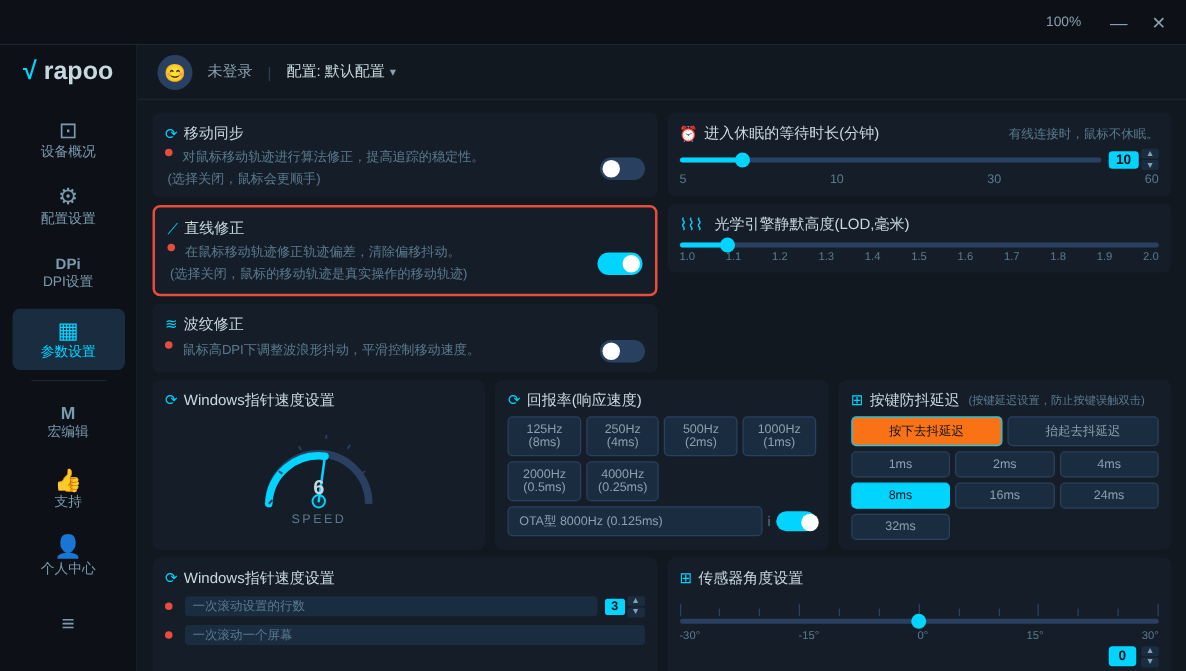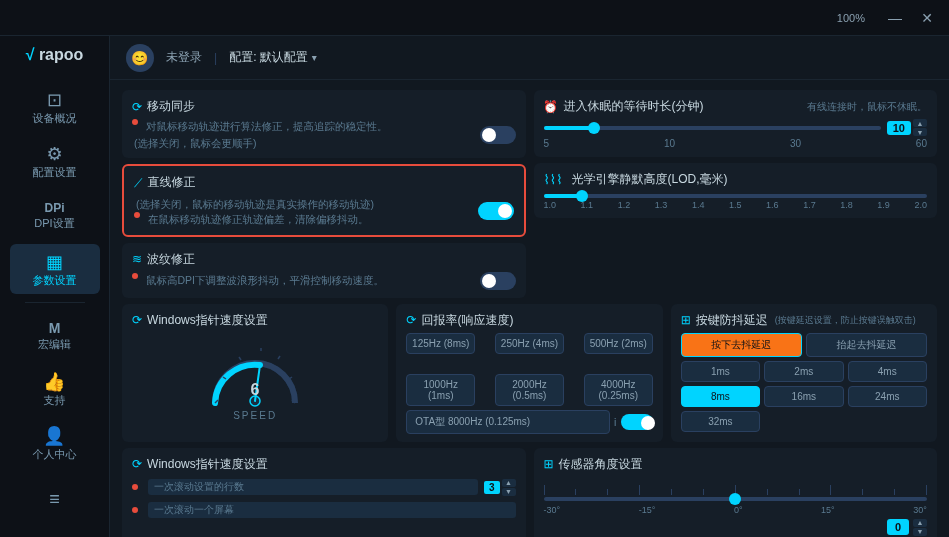--- a/index.html
+++ b/index.html
@@ -260,22 +260,22 @@
     .speed-label {
       color: #5a7a90;
       font-size: 10px;
       letter-spacing: 2px;
       margin-top: 2px;
     }
 
     
     .poll-buttons {
       display: grid;
-      grid-template-columns: 1fr 1fr 1fr;
-      gap: 20px;
+      grid-template-columns: 1fr 1fr 1fr 1fr;
+      gap: 4px;
       margin-top: 4px;
     }
     .poll-btn {
       background: #1a2d40;
       border: 1px solid #2a4060;
       border-radius: 4px;
       color: #8aa0b0;
       font-size: 10px;
       padding: 4px 2px;
       text-align: center;
@@ -445,21 +445,21 @@
     <span class="battery-indicator">100%</span>
     <div class="tb-btn">—</div>
     <div class="tb-btn close">✕</div>
   </div>
 </div>
 
 <div class="app-body">
 
   <div class="sidebar">
     <div class="logo">
-      <span style="color:#00d4ff;font-size:16px;font-weight:bold;">
+      <span style="color:#00d4ff;font-size:20px;font-weight:bold;">
         <span style="color:#00d4ff;">√</span><span style="color:#c8d8e0;"> rapoo</span>
       </span>
     </div>
     <div class="sidebar-item">
       <span class="sidebar-icon">⊡</span>
       <span class="sidebar-label">设备概况</span>
     </div>
     <div class="sidebar-item">
       <span class="sidebar-icon">⚙</span>
       <span class="sidebar-label">配置设置</span>
@@ -529,26 +529,26 @@
             </div>
           </div>
 
           <div style="background:#151e28;border-radius:6px;padding:8px 10px;border:2px solid #e74c3c;position:relative;">
             <div class="pc-title">
               <span class="icon" style="color:#00d4ff;">⟋</span>
               <span>直线修正</span>
             </div>
             <div class="toggle-row">
               <div style="flex:1;">
-                <div style="display:flex;align-items:flex-start;gap:2px;margin-top:2px;">
-                  <span class="section-desc">(选择关闭，鼠标的移动轨迹是真实操作的移动轨迹)</span>
-                </div>
                 <div style="display:flex;align-items:flex-start;gap:2px;">
                   <span class="red-dot"></span>
                   <span class="section-desc">在鼠标移动轨迹修正轨迹偏差，清除偏移抖动。</span>
+                </div>
+                <div style="display:flex;align-items:flex-start;gap:2px;margin-top:2px;">
+                  <span class="section-desc">(选择关闭，鼠标的移动轨迹是真实操作的移动轨迹)</span>
                 </div>
               </div>
               <div class="toggle on"></div>
             </div>
           </div>
 
           <div class="pc">
             <div class="pc-title">
               <span class="icon">≋</span>
               <span>波纹修正</span>

